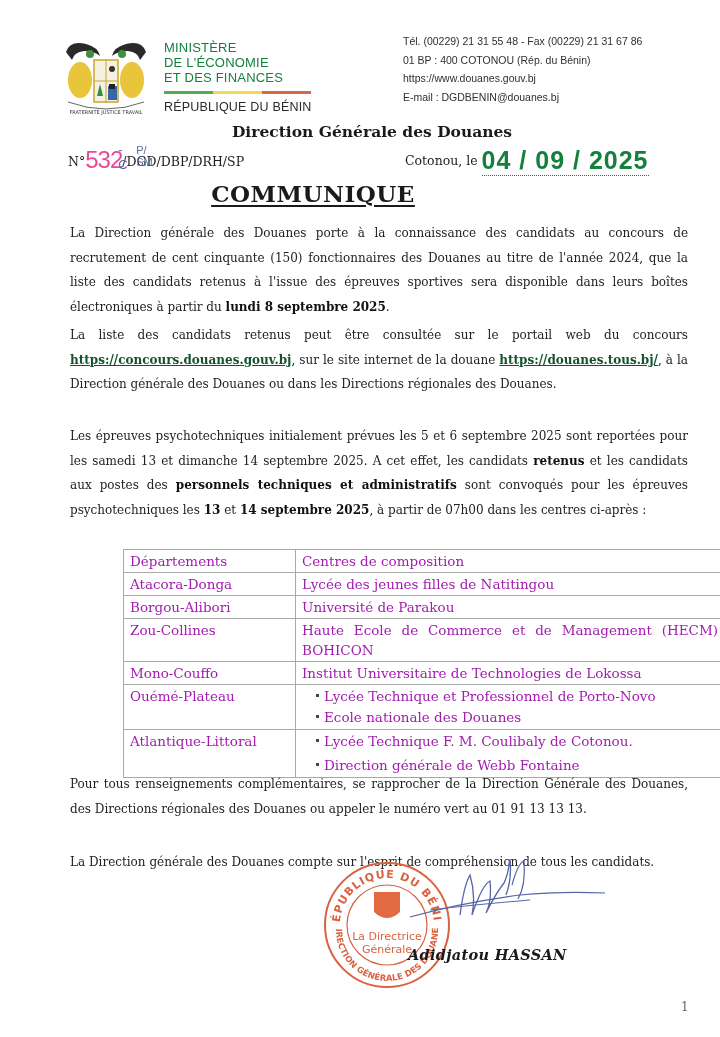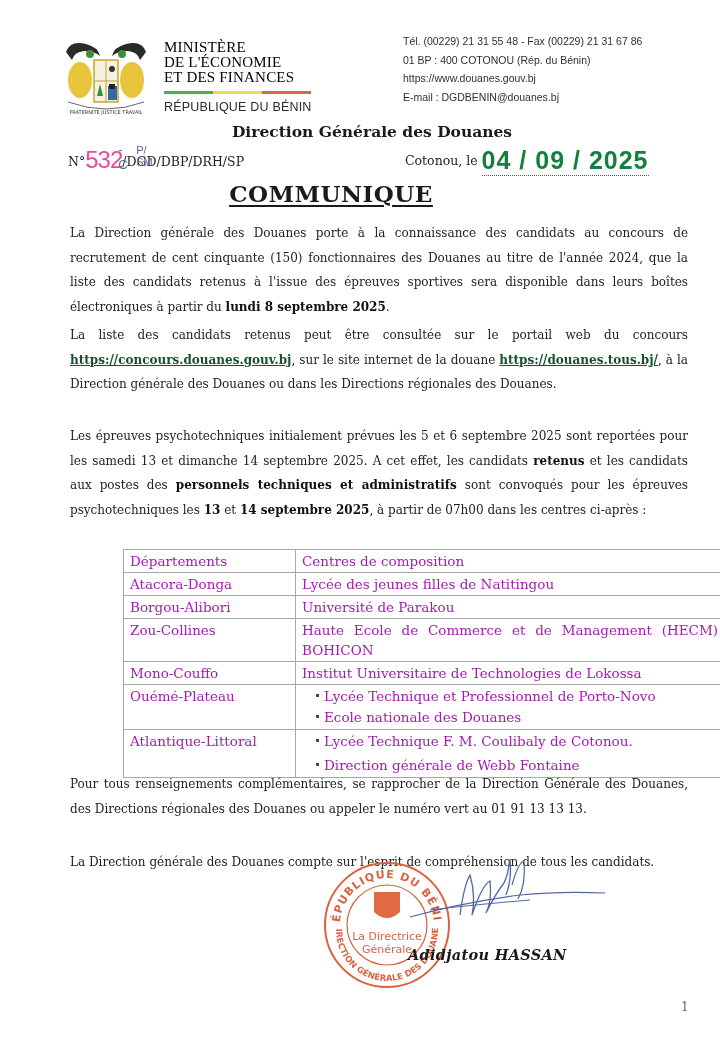--- a/index.html
+++ b/index.html
@@ -1,33 +1,33 @@
 <!DOCTYPE html>
 <html><head>
 <meta charset="utf-8">
 <style>
   html, body { margin:0; padding:0; background:#ffffff; }
   body { width:720px; height:1037px; position:relative; overflow:hidden; font-family:"DejaVu Serif", serif; color:#1c1c1c; }
   .abs { position:absolute; }
   
   .logo { left:60px; top:38px; width:92px; height:86px; }
-  .ministry { left:164px; top:40px; font-family:Liberation Serif, serif; font-size:15px; line-height:15px; color:#000000; letter-spacing:0.2px; }
+  .ministry { left:164px; top:40px; font-family:Liberation Sans, sans-serif; font-size:13px; line-height:15px; color:#15803d; letter-spacing:0.2px; }
   .flagbar { left:164px; top:91px; width:147px; height:3px; display:flex; }
   .flagbar span { flex:1; height:3px; }
   .republique { left:164px; top:100px; font-family:"Liberation Sans", sans-serif; font-size:12.5px; color:#2a2a2a; letter-spacing:0.2px; }
   .contact { left:403px; top:32px; font-family:"Liberation Sans", sans-serif; font-size:10.5px; line-height:18.5px; color:#2f2f2f; }
   .direction { left:0; width:720px; top:122px; text-align:center; font-weight:bold; font-size:15.5px; color:#1a1a1a; }
   .direction span { margin-left:24px; }
   .ref { left:68px; top:146px; font-size:12.5px; color:#222; }
   .ref .hand { font-family:"Liberation Sans", sans-serif; font-size:24px; color:#ec4899; font-weight:300; letter-spacing:-1px; vertical-align:-2px; }
   .ref .sup { font-family:"Liberation Sans", sans-serif; font-size:13px; color:#5a6b9c; position:absolute; top:-12px; }
   .cotonou { left:405px; top:146px; font-size:12.5px; color:#222; }
   .cotonou .dots { border-bottom:1px dotted #555; display:inline-block; }
   .cotonou .hand { font-family:"Liberation Sans", sans-serif; font-size:25px; color:#15803d; font-weight:700; letter-spacing:1px; vertical-align:-4px; }
-  .title { left:0; width:596px; top:180px; text-align:center;padding-left:18px; }
+  .title { left:0; width:596px; top:180px; text-align:center; }
   .title span { font-size:23px; font-weight:bold; text-decoration:underline; text-underline-offset:3px; letter-spacing:0.5px; color:#1a1a1a; margin-left:30px; }
   
   .para { left:70px; width:618px; font-size:12px; line-height:24.5px; text-align:justify; color:#222; }
   .para b { font-weight:bold; color:#111; }
   .link { color:#14532d; font-weight:bold; text-decoration:underline; }
   .p1 { top:221px; }
   .p2 { top:323px; }
   .p3 { top:424px; }
   
   table.centres { position:absolute; left:78px; top:549px; width:602px; border-collapse:collapse; font-size:13.5px; color:#a21caf;margin-left:45px; }

